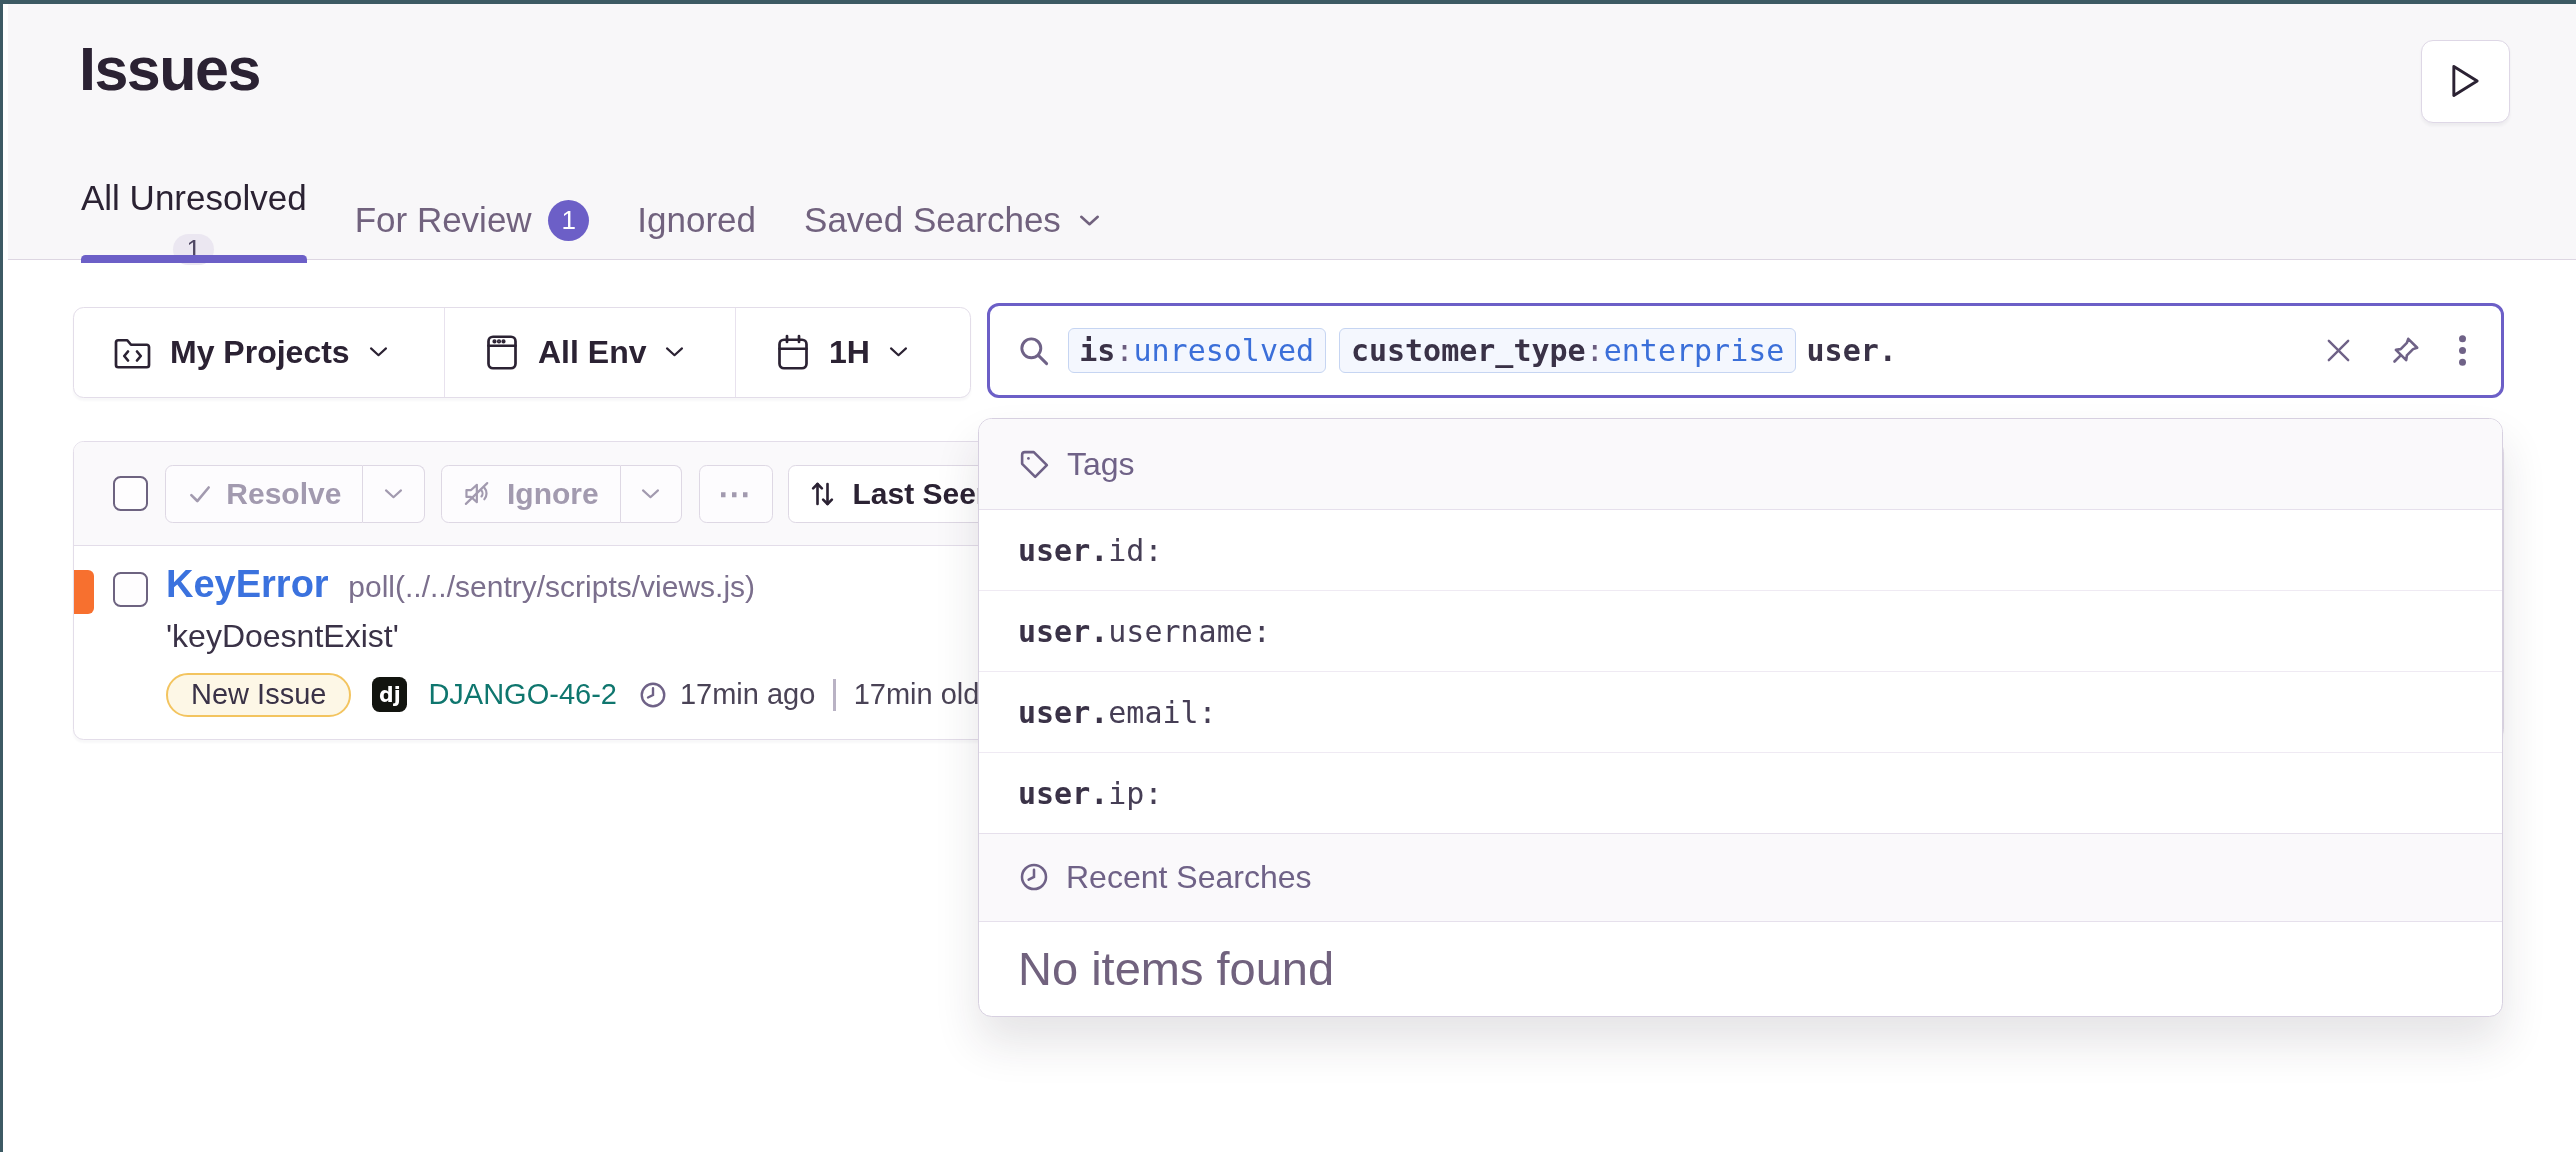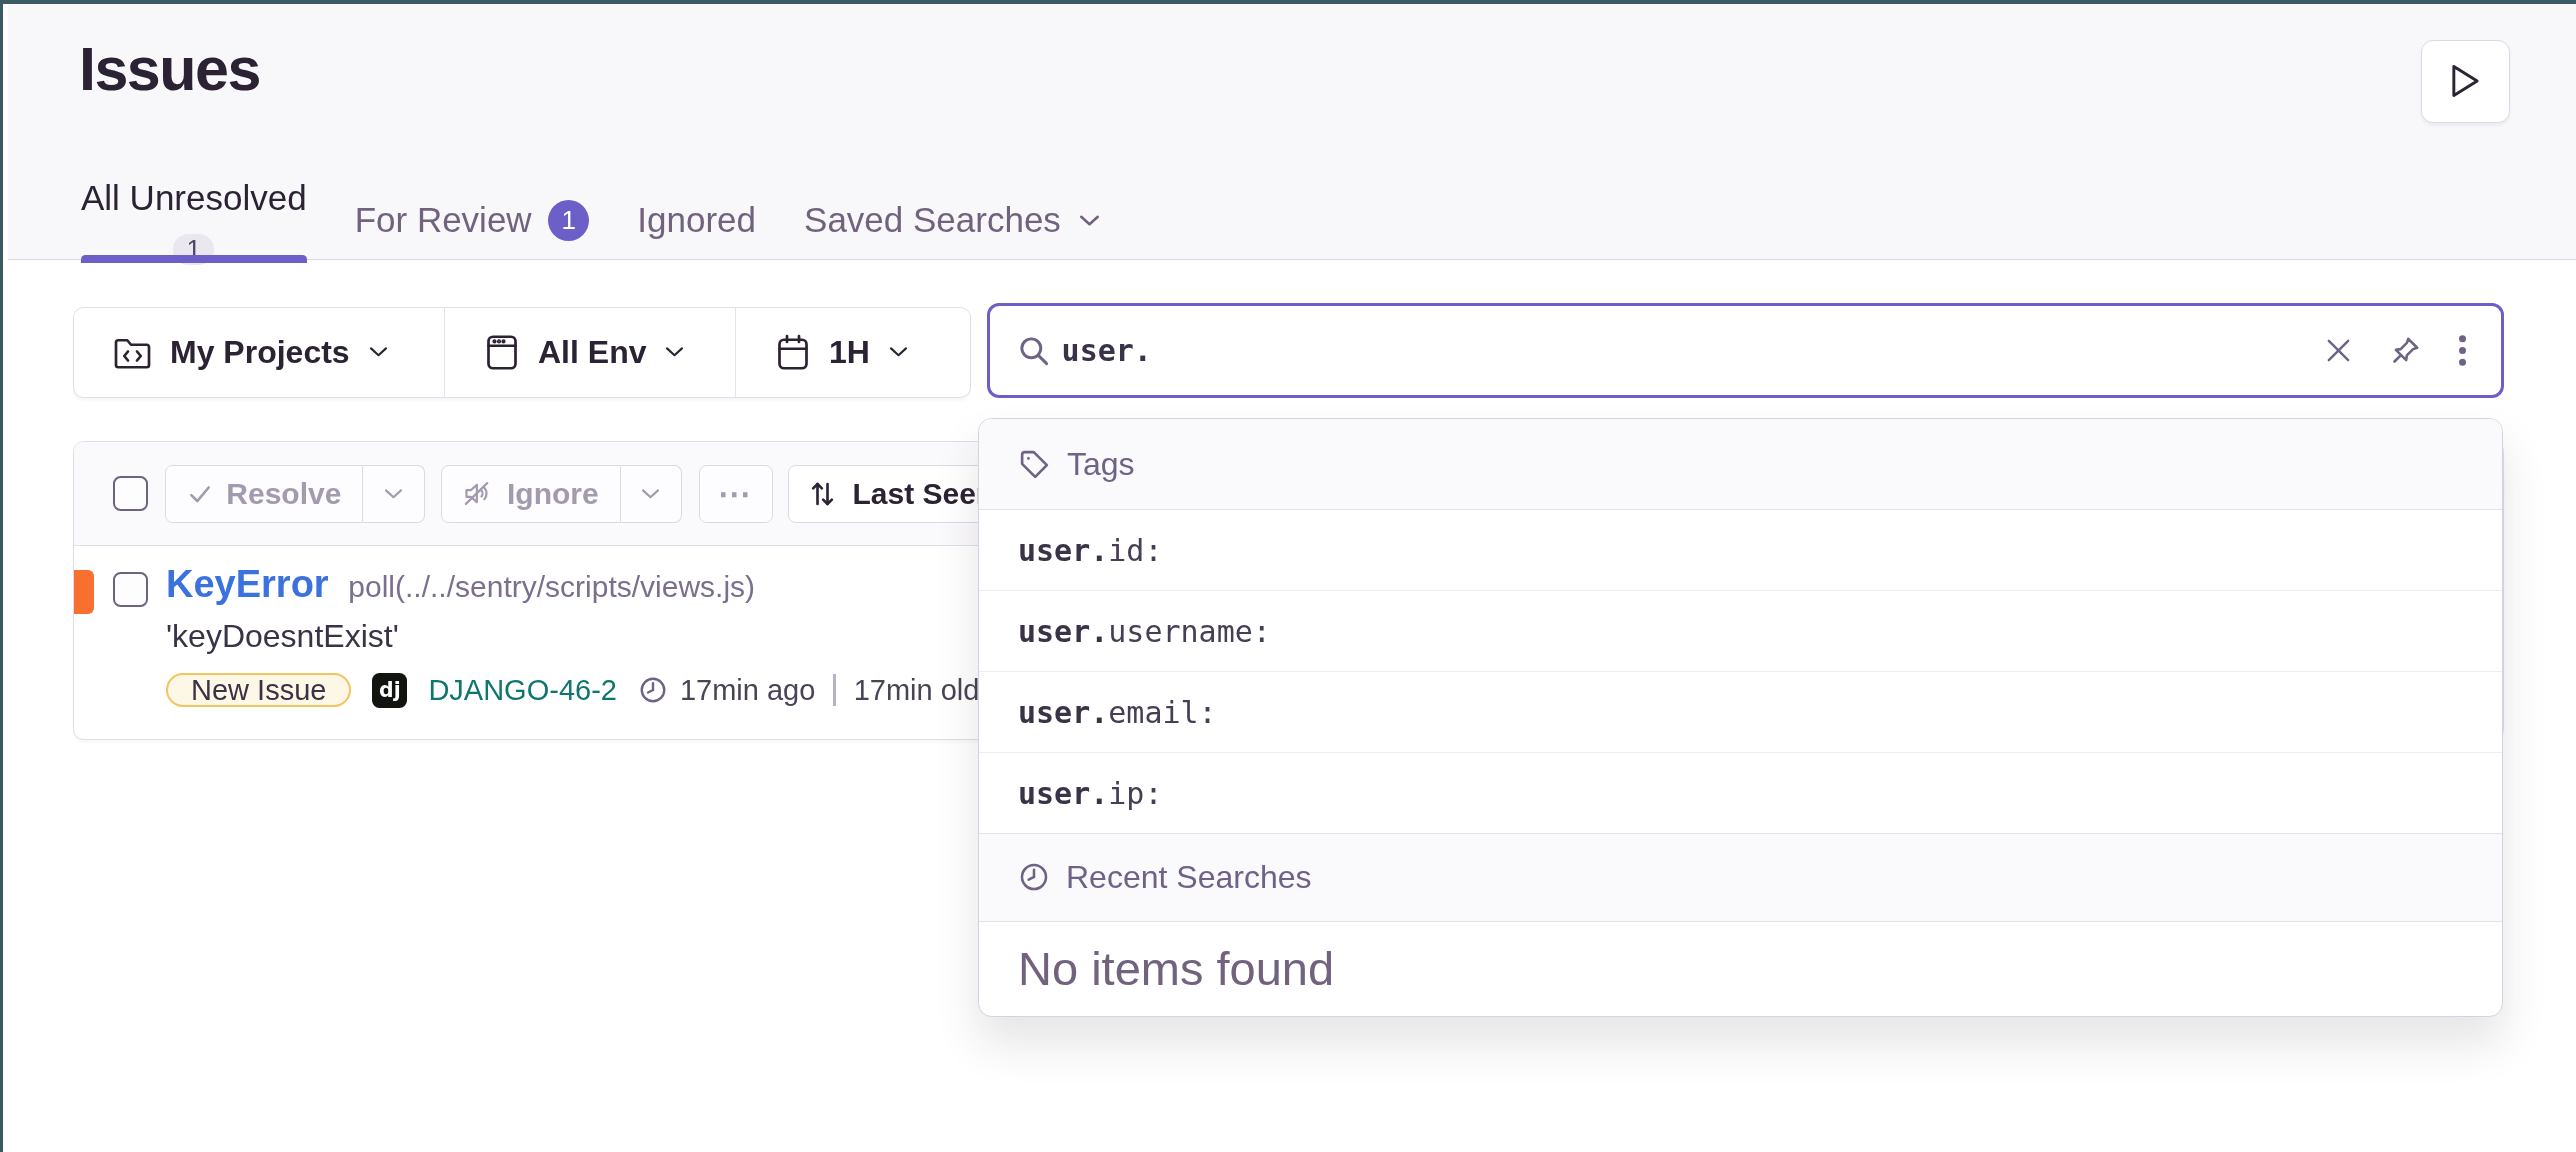--- a/index.html
+++ b/index.html
@@ -84,21 +84,21 @@
   .issue-row { position:relative; height:192px; cursor:pointer; }
   .level-bar { position:absolute; left:0; top:24px; width:19.7px; height:44px;
                background:#f7702f; border-radius:0 6px 6px 0; }
   .issue-check { position:absolute; left:39px; top:26px; }
   .issue-content { position:absolute; left:92px; top:16.7px; }
   .issue-line1 { display:flex; align-items:baseline; gap:19.7px; }
   .issue-title { font-size:38px; font-weight:bold; color:#3b72de; cursor:pointer; }
   .issue-culprit { font-size:30px; color:#7b6f8d; }
   .issue-msg { margin-top:12px; font-size:32px; color:#3a3247; }
   .issue-meta { margin-top:18px; display:flex; align-items:center; gap:21px; }
-  .badge-new { height:34px; display:inline-flex; align-items:center; padding:0 23px;
+  .badge-new { height:44px; display:inline-flex; align-items:center; padding:0 23px;
                border:2.3px solid #f3c45f; background:#fdf7e6; border-radius:24px;
                font-size:29px; color:#3a3247; }
   .proj-icon { width:35px; height:35px; background:#12140f; border-radius:7.6px;
                display:flex; align-items:center; justify-content:center;
                color:#ffffff; font-size:20.4px; font-weight:bold; font-family:"DejaVu Sans", sans-serif; }
   .short-id { font-size:29px; color:#0f766e; }
   .meta-time { display:flex; align-items:center; gap:12px; font-size:29px; color:#4a4356; }
   .meta-divider { width:2.3px; height:32px; background:#b9b2c4; margin:0 6px; }
 
   
@@ -211,20 +211,24 @@
       </span>
     </div>
   </div>
 
   <div class="search-bar">
     <span>
       <svg width="35" height="35" viewBox="0 0 24 24" fill="none" stroke="#6f6287" stroke-width="2" stroke-linecap="round">
         <circle cx="10.5" cy="10.5" r="6.5"></circle>
         <path d="M15.5 15.5 L21 21"></path>
       </svg>
+    </span>
+    <span class="search-tokens">
+      <span class="token"><span class="tok-key">is</span><span class="tok-sep">:</span><span class="tok-val">unresolved</span></span>
+      <span class="token"><span class="tok-key">customer_type</span><span class="tok-sep">:</span><span class="tok-val">enterprise</span></span>
     </span>
     <span class="typed">user.</span>
     <span class="search-spacer"></span>
     <span class="search-actions">
       <span class="icon-btn">
         <svg width="29" height="29" viewBox="0 0 24 24" fill="none" stroke="#6f6287" stroke-width="2" stroke-linecap="round">
           <path d="M4 4 L20 20"></path>
             <path d="M20 4 L4 20"></path>
         </svg>
       </span>

